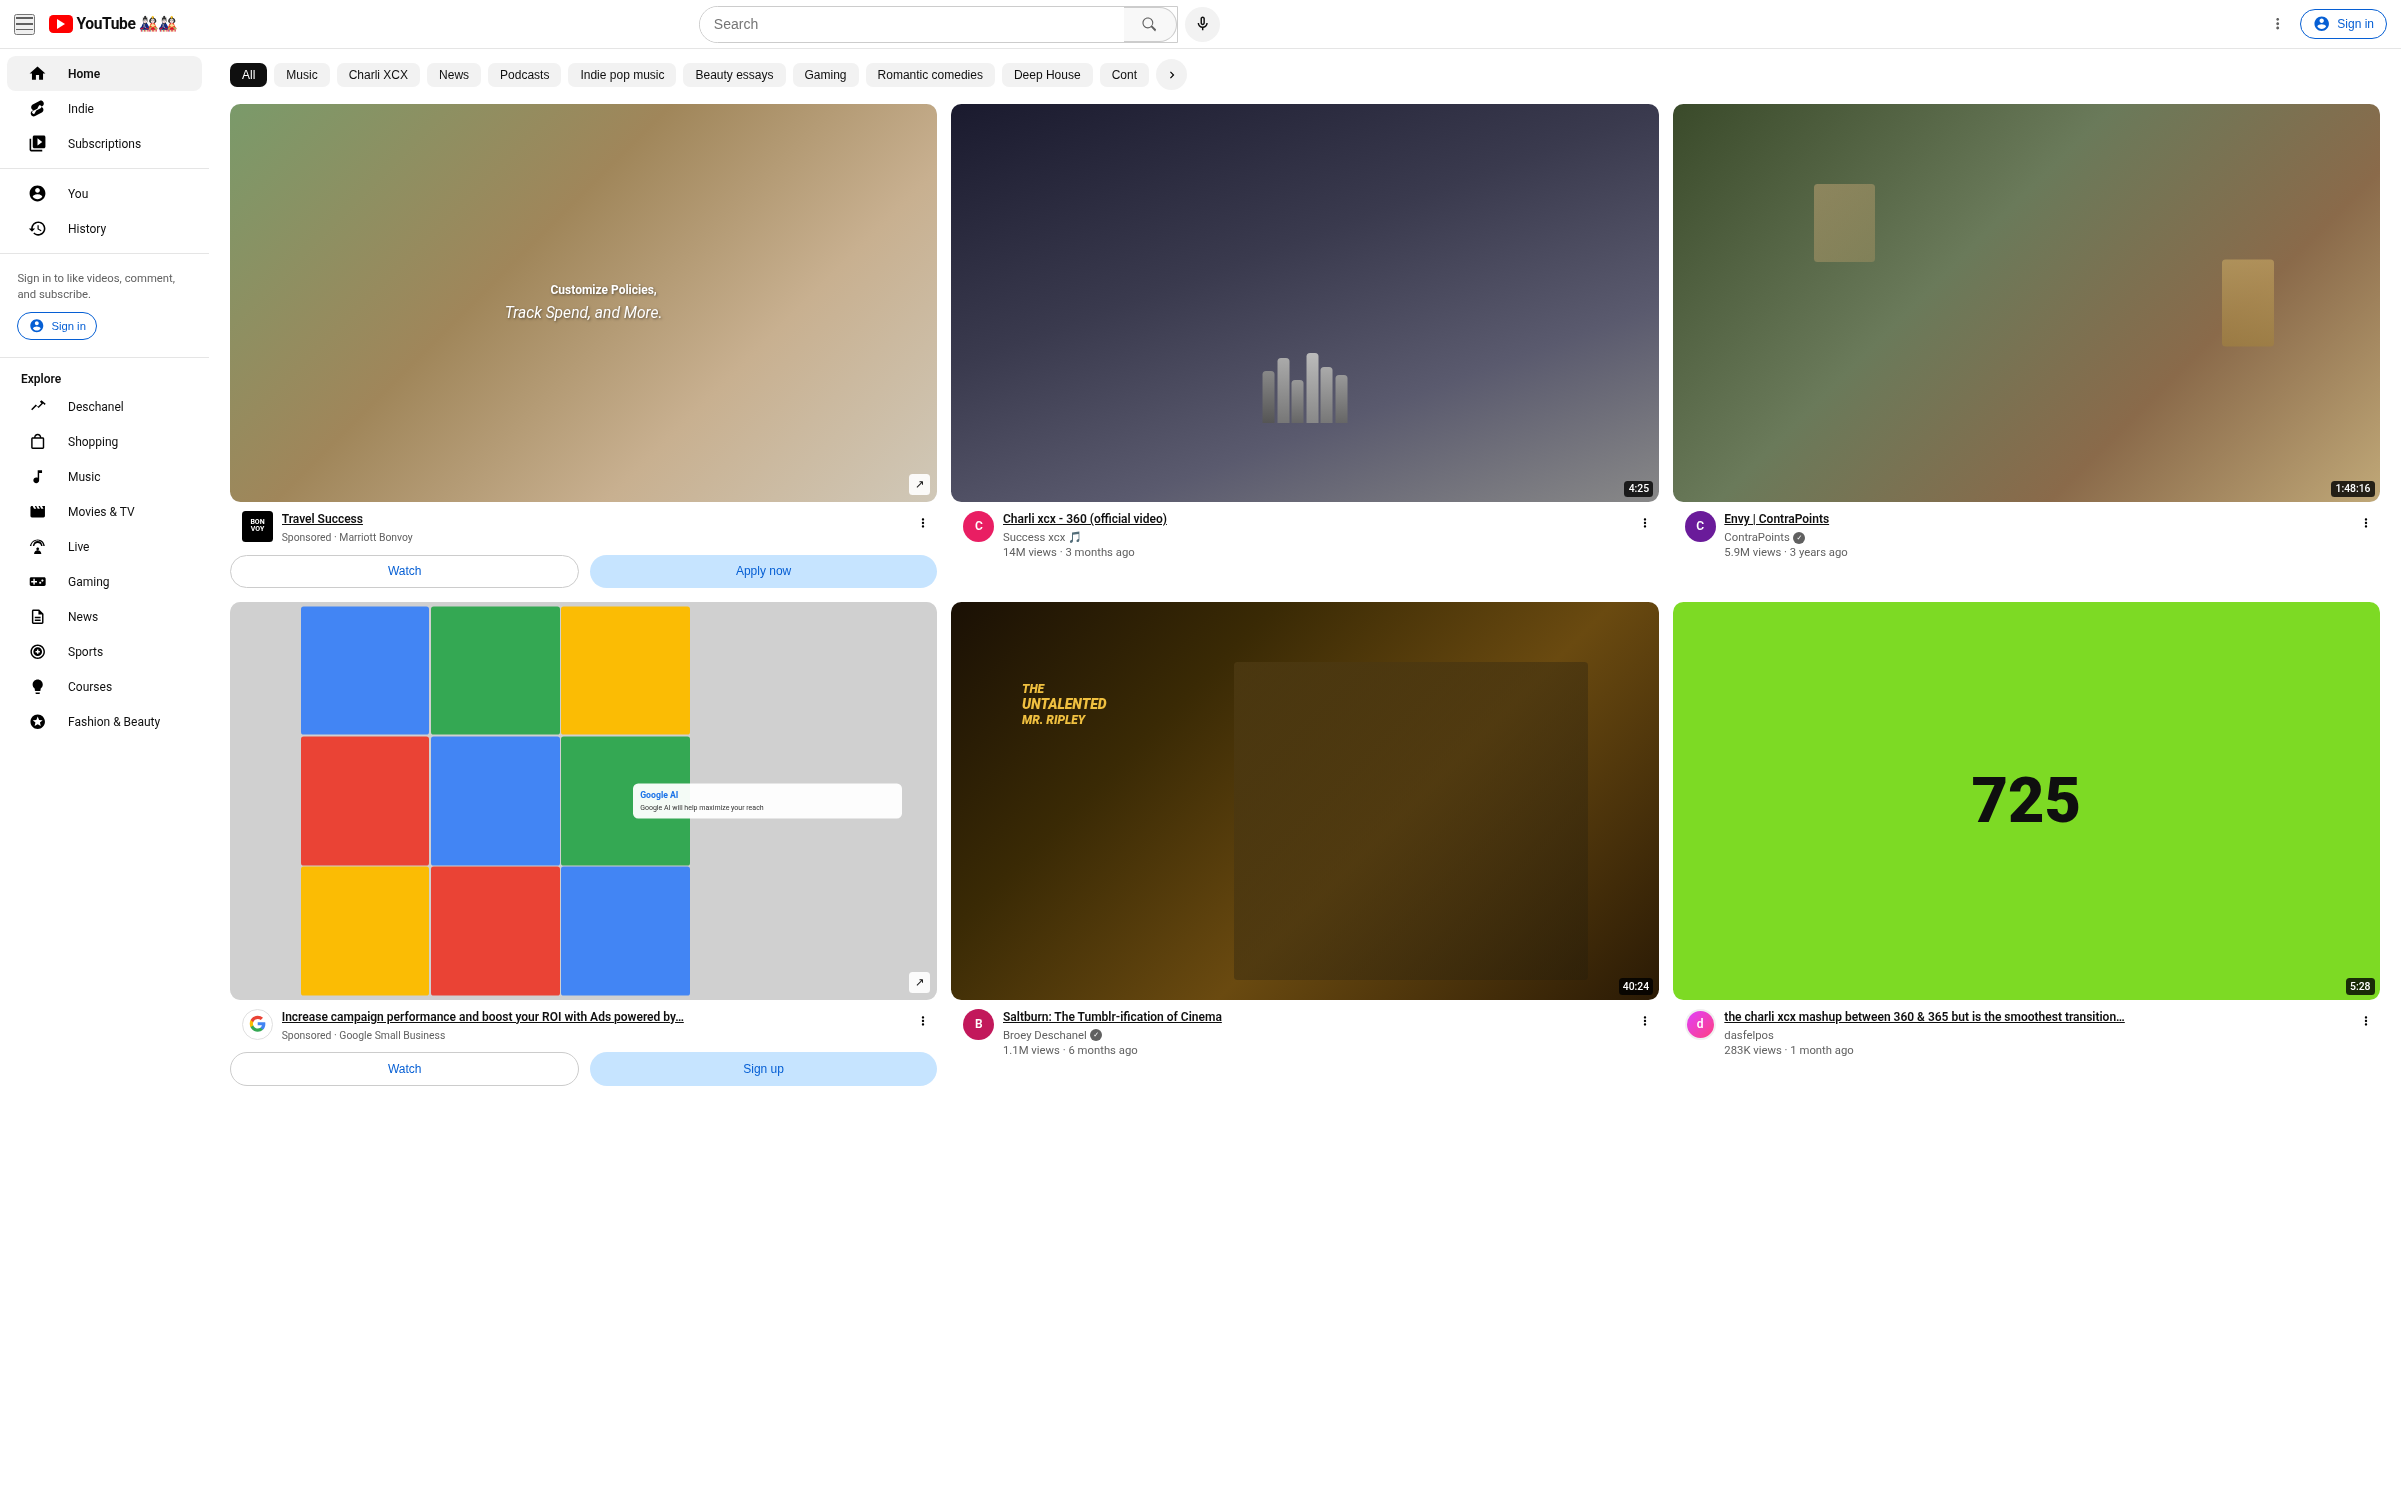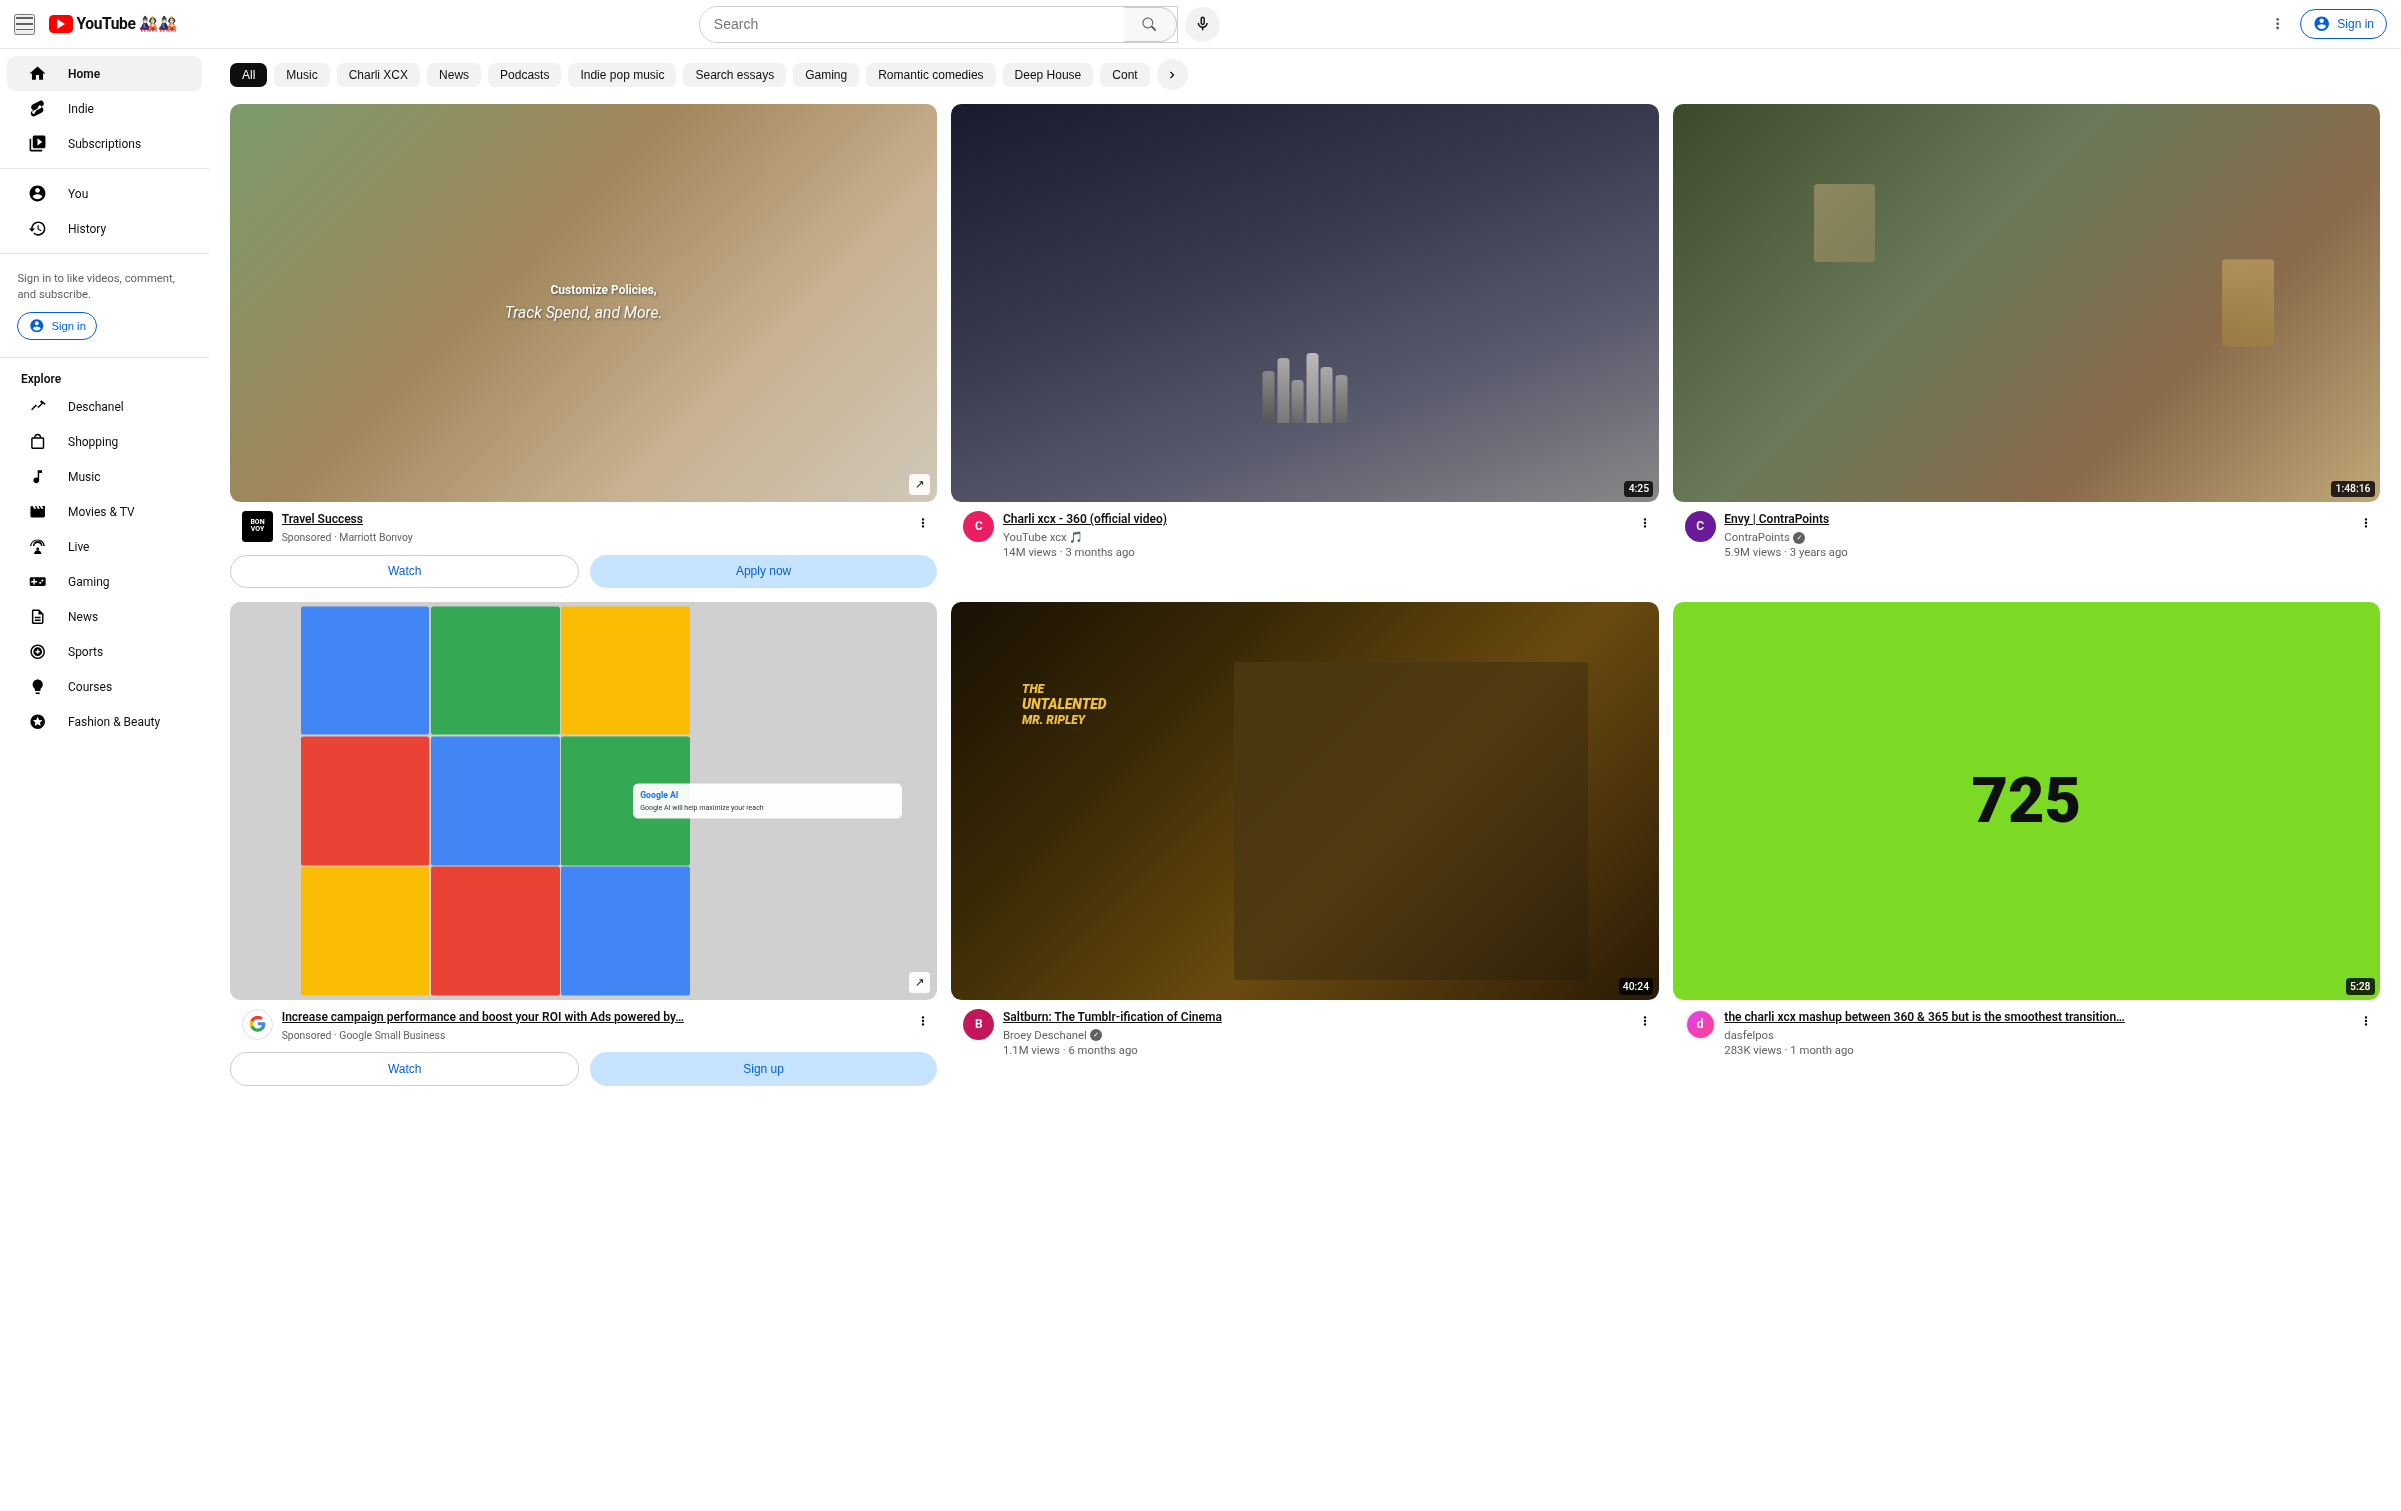--- a/index.html
+++ b/index.html
@@ -549,21 +549,21 @@
 
   <main class="main">
 
     <div class="filter-bar">
       <button class="filter-chip active">All</button>
       <button class="filter-chip">Music</button>
       <button class="filter-chip">Charli XCX</button>
       <button class="filter-chip">News</button>
       <button class="filter-chip">Podcasts</button>
       <button class="filter-chip">Indie pop music</button>
-      <button class="filter-chip">Search essays</button>
+      <button class="filter-chip">Beauty essays</button>
       <button class="filter-chip">Gaming</button>
       <button class="filter-chip">Romantic comedies</button>
       <button class="filter-chip">Deep House</button>
       <button class="filter-chip">Cont</button>
       <button class="filter-next">
         <svg width="14" height="14" viewBox="0 0 24 24">
             <path d="M10 6L8.59 7.41 13.17 12l-4.58 4.59L10 18l6-6z"></path>
           </svg>
       </button>
     </div>
@@ -613,21 +613,21 @@
               <div style="width:12px;height:56px;background:linear-gradient(180deg,#aaa,#777);border-radius:3.5px 3.5px 0 0;"></div>
               <div style="width:12px;height:48px;background:linear-gradient(180deg,#999,#666);border-radius:3.5px 3.5px 0 0;"></div>
             </div>
           </div>
           <div class="duration-badge">4:25</div>
         </div>
         <div class="video-info">
           <div class="channel-avatar" style="background:#e91e63;">C</div>
           <div class="video-meta">
             <div class="video-title">Charli xcx - 360 (official video)</div>
-            <div class="video-channel">YouTube xcx 🎵</div>
+            <div class="video-channel">Success xcx 🎵</div>
             <div class="video-stats">14M views · 3 months ago</div>
           </div>
           <button class="video-more-btn">
             <svg width="14" height="14" viewBox="0 0 24 24">
                 <path d="M12 8c1.1 0 2-.9 2-2s-.9-2-2-2-2 .9-2 2 .9 2 2 2zm0 2c-1.1 0-2 .9-2 2s.9 2 2 2 2-.9 2-2-.9-2-2-2zm0 6c-1.1 0-2 .9-2 2s.9 2 2 2 2-.9 2-2-.9-2-2-2z"></path>
               </svg>
           </button>
         </div>
       </div>
 

